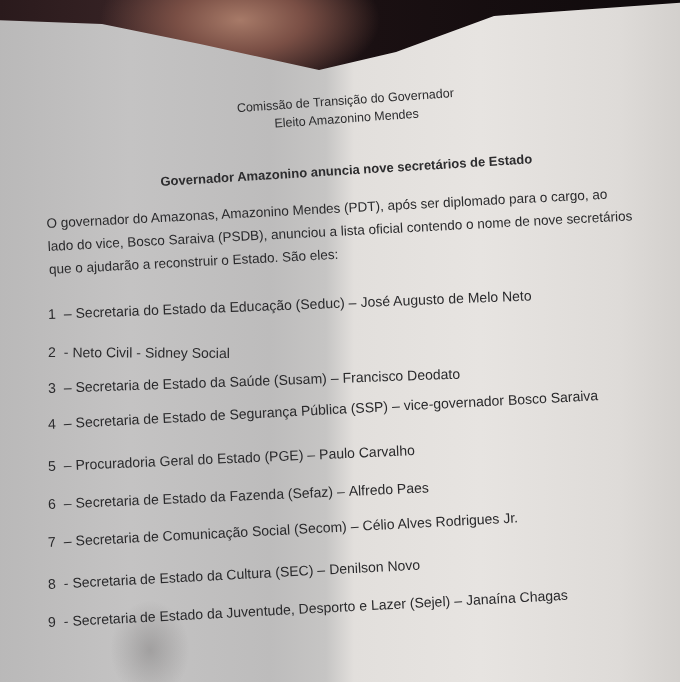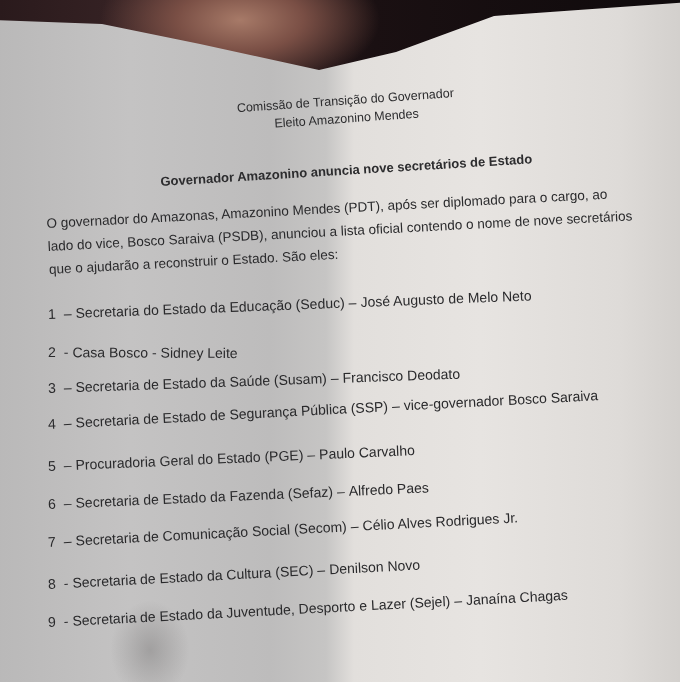--- a/index.html
+++ b/index.html
@@ -125,21 +125,21 @@
       <div>O governador do Amazonas, Amazonino Mendes (PDT), após ser diplomado para o cargo, ao</div>
       <div>lado do vice, Bosco Saraiva (PSDB), anunciou a lista oficial contendo o nome de nove secretários</div>
       <div>que o ajudarão a reconstruir o Estado. São eles:</div>
     </div>
 
     <div class="items">
       <div class="item" style="top:0px; transform:rotate(-2.2deg);">
         <span class="num">1</span><span class="sep">–</span><span>Secretaria do Estado da Educação (Seduc)</span><span class="sep">–</span><span>José Augusto de Melo Neto</span>
       </div>
       <div class="item" style="top:38px; transform:rotate(0.3deg);">
-        <span class="num">2</span><span class="sep">-</span><span>Casa Bosco</span><span class="sep">-</span><span>Sidney Leite</span>
+        <span class="num">2</span><span class="sep">-</span><span>Neto Civil</span><span class="sep">-</span><span>Sidney Social</span>
       </div>
       <div class="item" style="top:74px; transform:rotate(-2deg);">
         <span class="num">3</span><span class="sep">–</span><span>Secretaria de Estado da Saúde (Susam)</span><span class="sep">–</span><span>Francisco Deodato</span>
       </div>
       <div class="item" style="top:110px; transform:rotate(-3deg);">
         <span class="num">4</span><span class="sep">–</span><span>Secretaria de Estado de Segurança Pública (SSP)</span><span class="sep">–</span><span>vice-governador Bosco Saraiva</span>
       </div>
       <div class="item" style="top:152px; transform:rotate(-2.5deg);">
         <span class="num">5</span><span class="sep">–</span><span>Procuradoria Geral do Estado (PGE)</span><span class="sep">–</span><span>Paulo Carvalho</span>
       </div>

